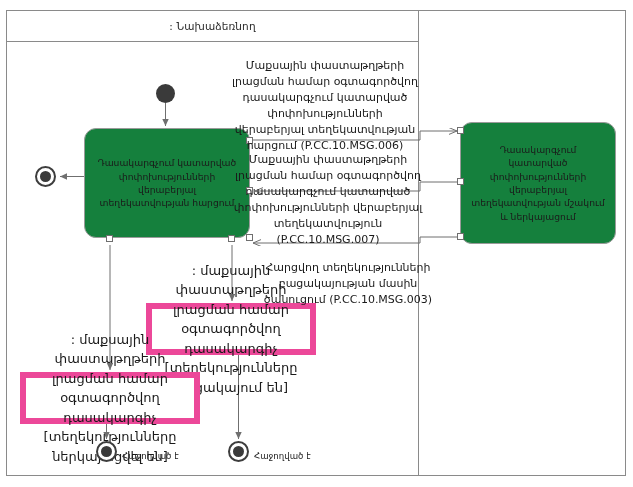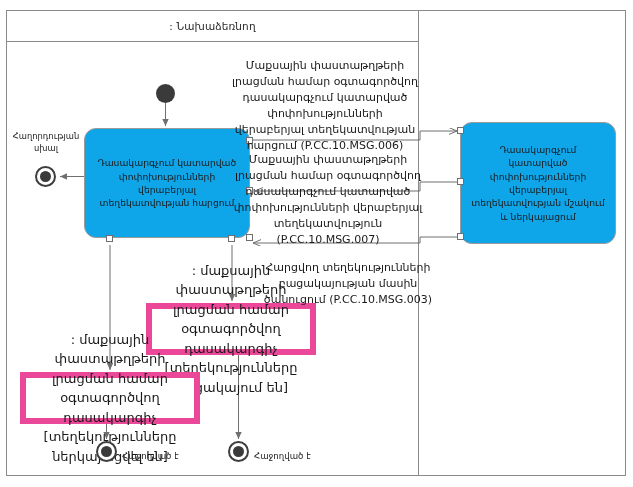--- a/index.html
+++ b/index.html
@@ -53,21 +53,21 @@
     height: 464px;
     background: #8a8a8a;
   }
 
   
   .activity {
     position: absolute;
     box-sizing: border-box;
     border: 1px solid #9a9a9a;
     border-radius: 12px;
-    background: #0ea5e9;
+    background: #15803d;
     display: flex;
     align-items: center;
     justify-content: center;
     text-align: center;
     font-size: 9.2px;
     line-height: 1.45;
     color: #1a1a1a;
     padding: 6px 10px;
     box-shadow: 0 0 0 0 rgba(0,0,0,0);
   }
@@ -246,19 +246,18 @@
   <div class="label msg-label lbl-msg007">
     <span>Մաքսային փաստաթղթերի լրացման համար օգտագործվող դասակարգչում կատարված փոփոխությունների վերաբերյալ տեղեկատվություն</span>
     <span>(P.CC.10.MSG.007)</span>
   </div>
 
   <div class="label msg-label lbl-msg003">
     <span>Հարցվող տեղեկությունների բացակայության մասին ծանուցում</span>
     <span>(P.CC.10.MSG.003)</span>
   </div>
 
-  <div class="label lbl-error">Հաղորդության սխալ</div>
 
   <div class="label lbl-succ-1">Հաջողված է</div>
 
   <div class="label lbl-succ-2">Հաջողված է</div>
 
 </div>
 
 </body></html>

